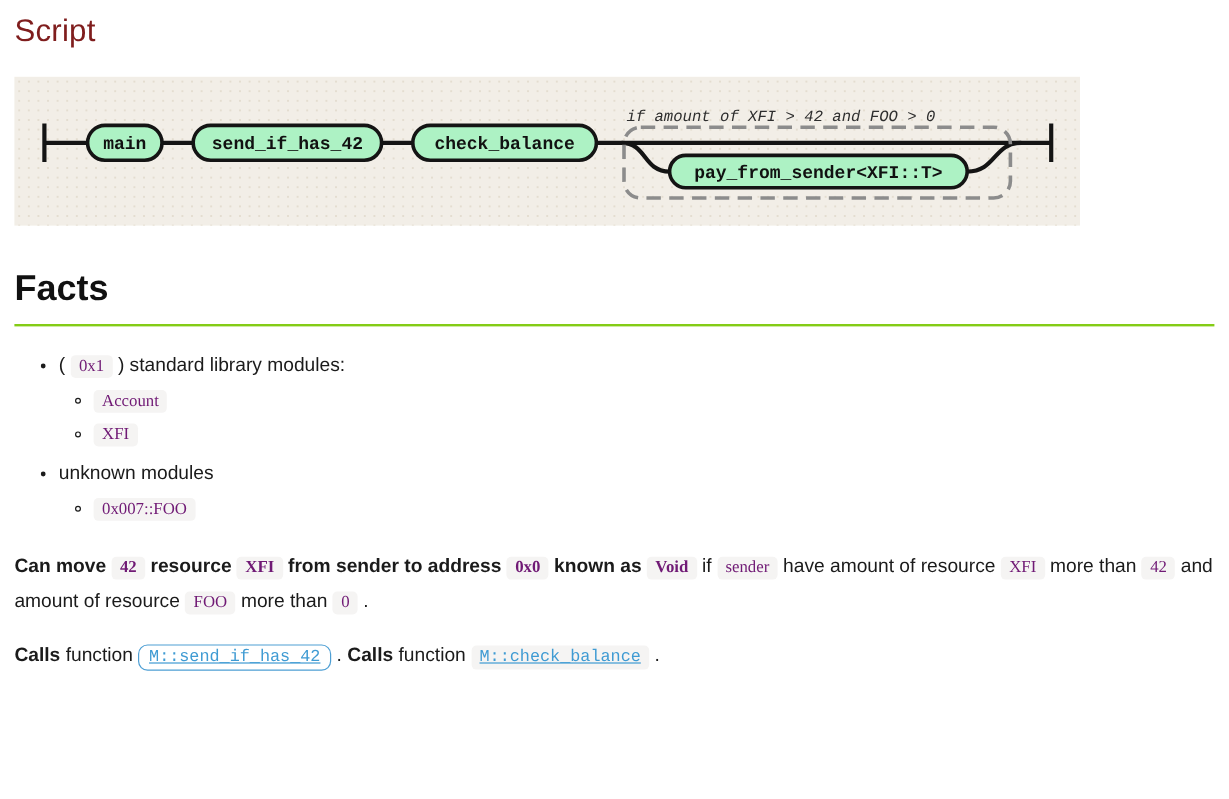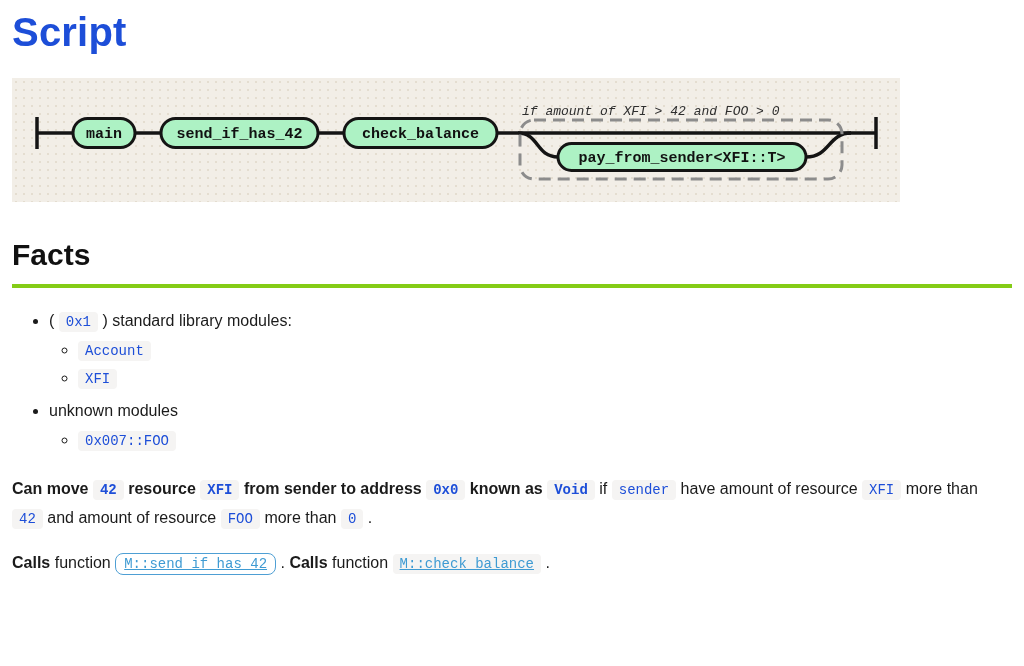--- a/index.html
+++ b/index.html
@@ -8,23 +8,23 @@
     width: 1024px;
     height: 666px;
     overflow: hidden;
     background: #ffffff;
     font-family: "Liberation Sans", sans-serif;
     color: #1b1b1b;
   }
   .page { padding: 6px 12px 0 12px; }
 
   h1.page-title {
-    font-size: 40px;
-    font-weight: 700;
-    color: #1d4ed8;
+    font-size: 26px;
+    font-weight: 400;
+    color: #7f1d1d;
     margin: 4px 0 23px 0;
     letter-spacing: 0.2px;
   }
 
   
   .diagram {
     width: 888px;
     height: 124px;
     background-color: #f2eee7;
     background-image: radial-gradient(circle, #e4ddd0 1px, rgba(0,0,0,0) 1.1px);
@@ -45,39 +45,39 @@
     fill: #2e2e2e;
   }
 
   
   h2.facts-title {
     font-size: 30px;
     font-weight: 700;
     color: #111;
     margin: 0 0 24px 0;
     padding-bottom: 12px;
-    border-bottom: 4px solid #84cc16;
+    border-bottom: 2px solid #84cc16;
   }
   .uses { font-size: 16px; margin: 0 0 16px 0; }
 
   ul.modules { margin: 0 0 26px 0; padding-left: 37px; font-size: 16px; }
   ul.modules > li { margin-bottom: 15px; }
   ul.sub { list-style-type: circle; padding-left: 29px; margin: 11px 0 2px 0; }
   ul.sub > li { margin-bottom: 10px; }
 
   p.fact { font-size: 16px; line-height: 28px; margin: 4px 0 16px 0; max-width: 1000px; }
   .b { font-weight: 700; }
 
   code.chip {
-    font-family: Liberation Mono, monospace;
+    font-family: Liberation Serif, serif;
     font-size: 14px;
     background: #f5f4f3;
     border-radius: 4px;
     padding: 2px 7px;
-    color: #1d4ed8;
+    color: #701a75;
     white-space: nowrap;
   }
   code.chip.b { font-weight: 700; }
 
   a.fn-link {
     font-family: "Liberation Mono", monospace;
     font-size: 14px;
     color: #3f9bd3;
     text-decoration: underline;
     white-space: nowrap;

